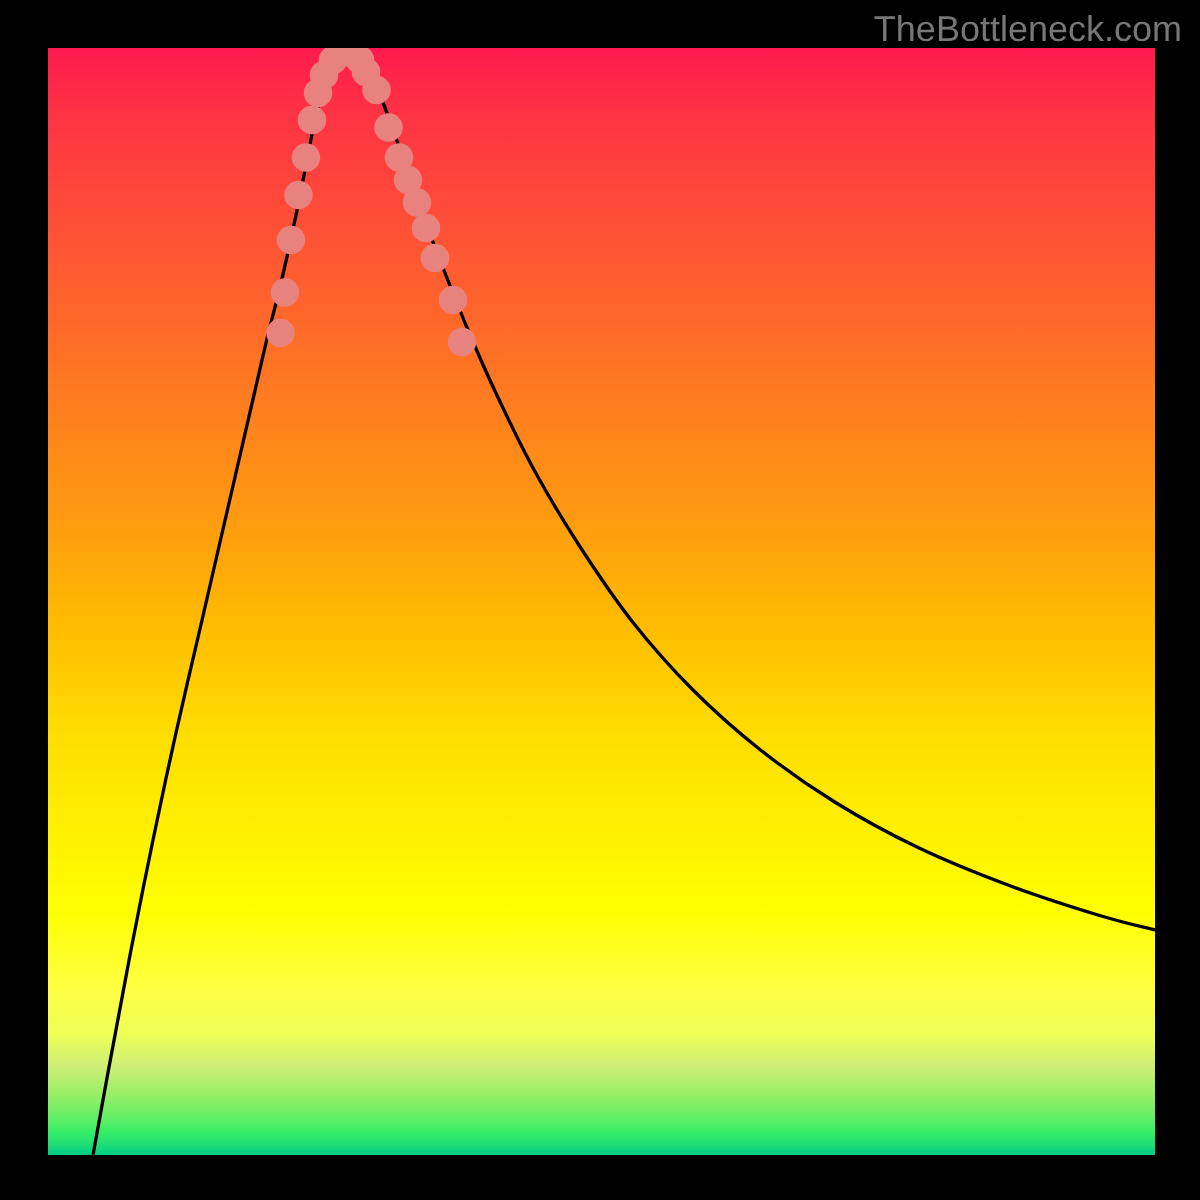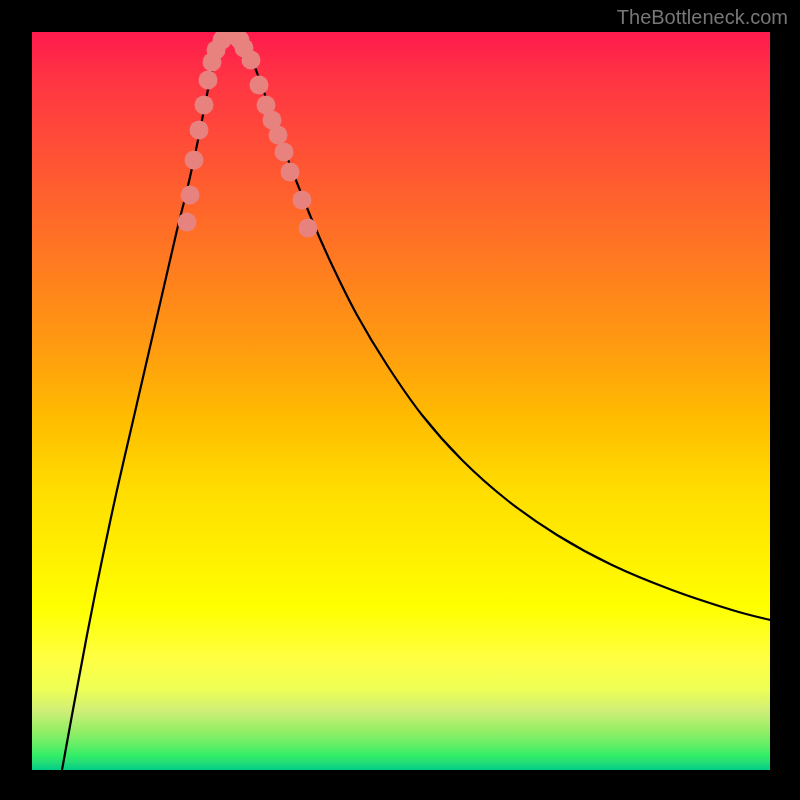--- a/index.html
+++ b/index.html
@@ -39,21 +39,21 @@
         #66ee66 96.5%,
         #33ee66 98%,
         #22dd77 99%,
         #00cc88 100%);
     }
     .watermark {
       position: absolute;
       top: 6px;
       right: 12px;
       color: #777;
-      font-size: 20px;
+      font-size: 24px;
       font-weight: normal;
       font-family: Arial, sans-serif;
       z-index: 10;
     }
     svg.curve-layer {
       position: absolute;
       left: 32px;
       top: 32px;
       width: 738px;
       height: 738px;

